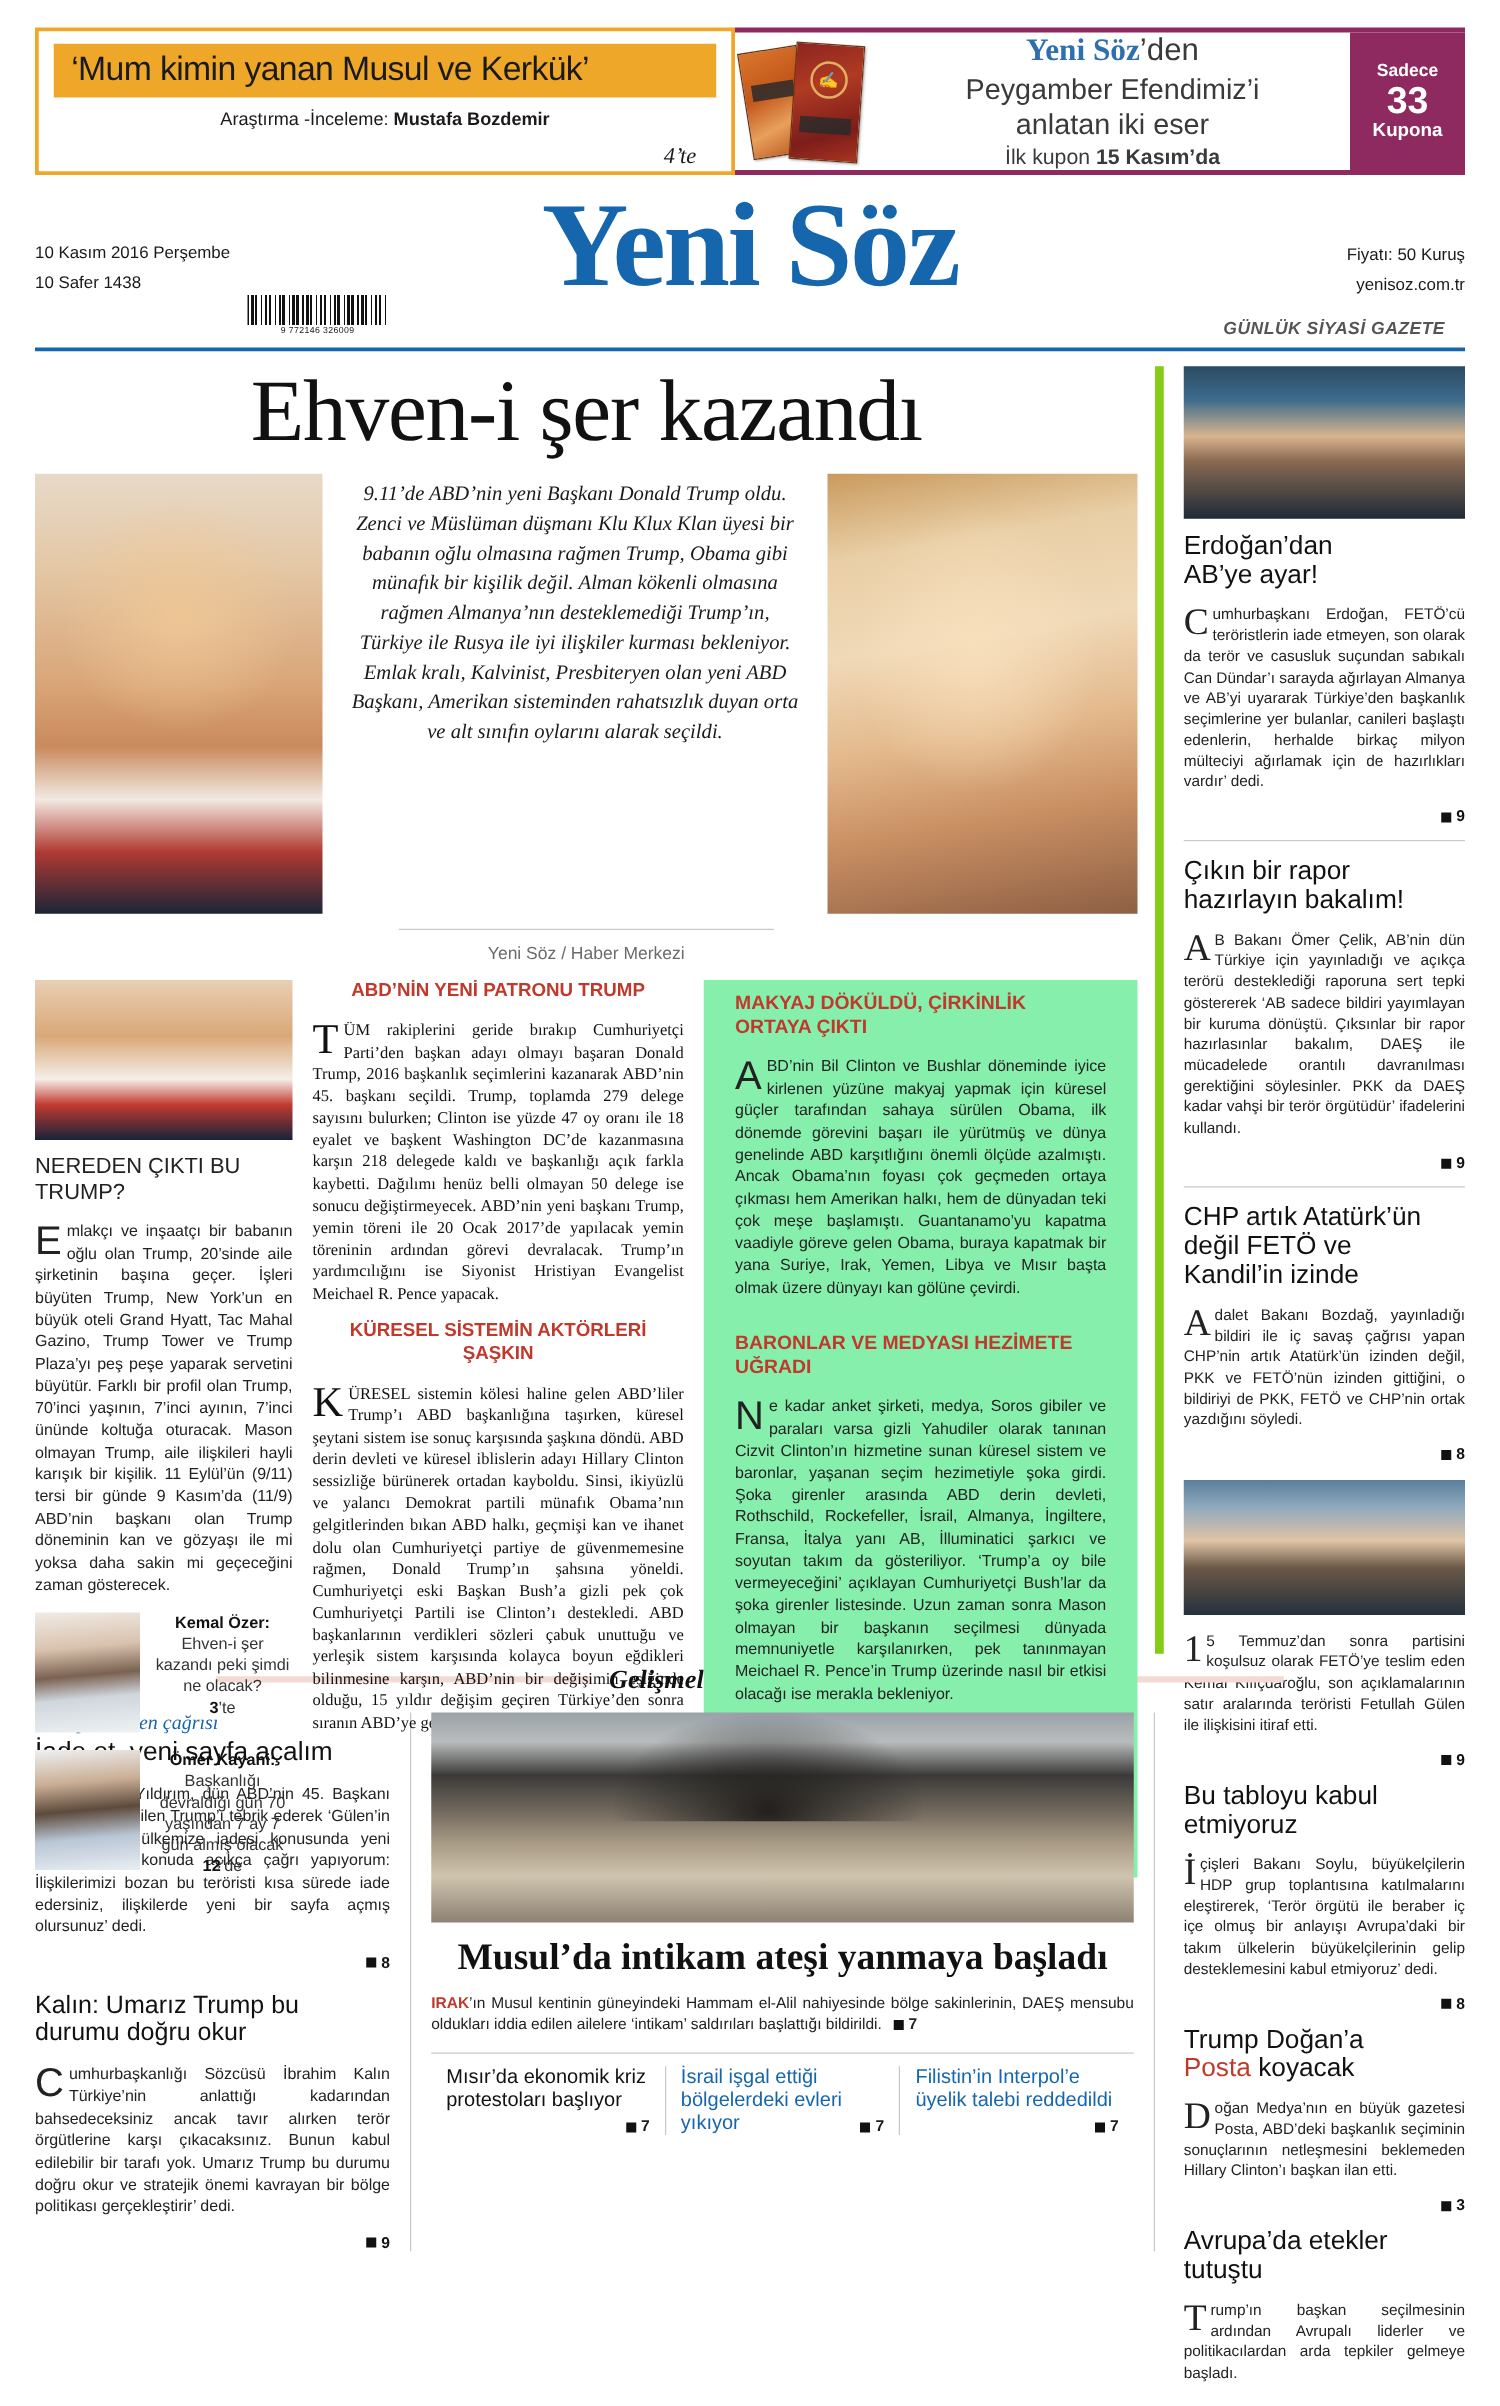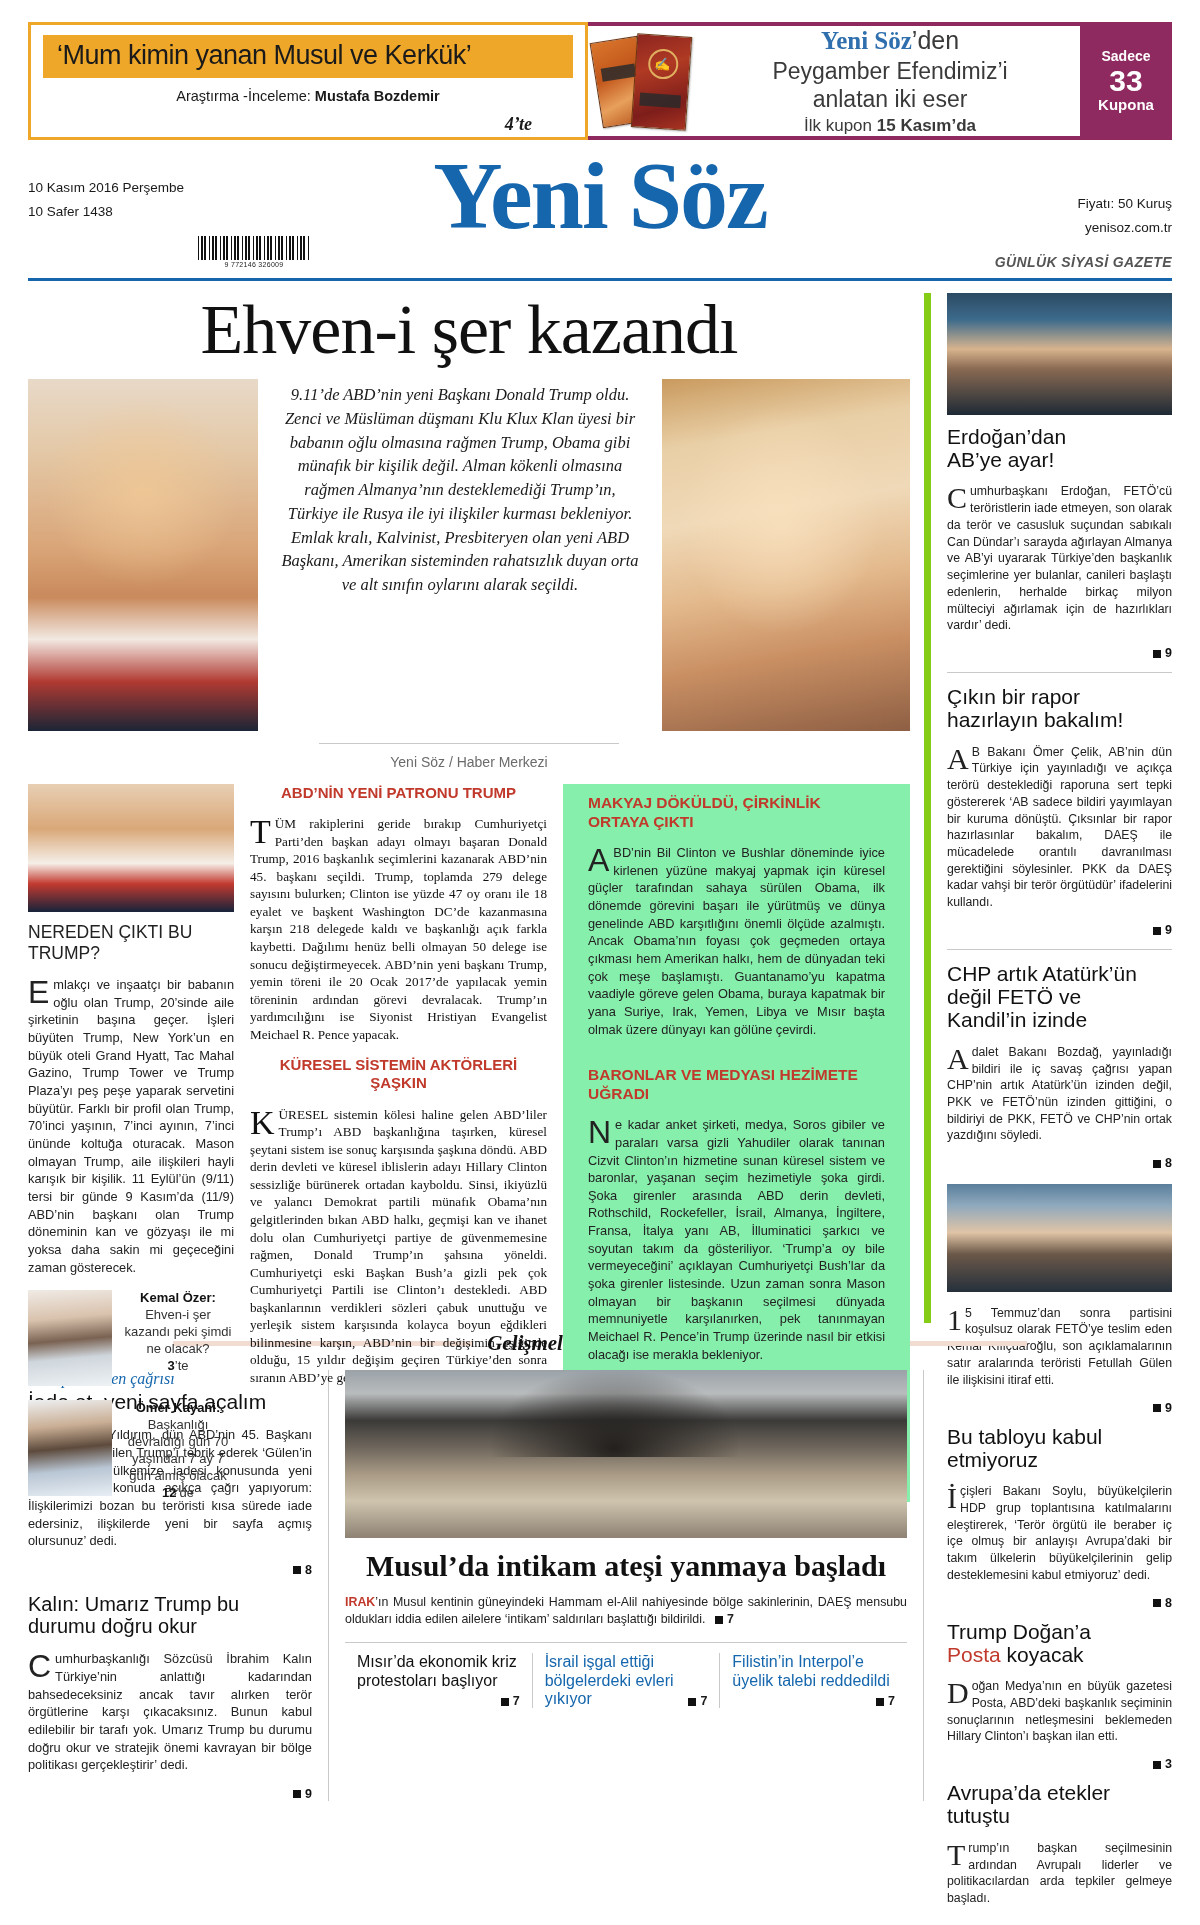--- a/index.html
+++ b/index.html
@@ -23,22 +23,22 @@
   }
   .promo-left-band {
     background:#efa729; color:#1a1a1a; font-size:27px; font-weight:400;
     letter-spacing:-0.5px; padding:5px 14px 7px 14px; white-space:nowrap;
   }
   .promo-left-sub {
     text-align:center; font-size:14.5px; margin-top:10px; color:#1a1a1a;
   }
   .promo-left-sub b { font-weight:700; }
   .promo-page {
-    position:absolute; right:53px; bottom:2px; font-size:18px;
-    font-style:italic; font-weight:700; font-family:"Liberation Serif", serif;
+    position:absolute; right:28px; bottom:2px; font-size:18px;
+    font-style:italic; font-weight:400; font-family:"Liberation Serif", serif;
   }
   .promo-right {
     flex:1; border-top:4px solid #8e2a5f; border-bottom:4px solid #8e2a5f;
     display:flex; align-items:center; gap:10px; padding-left:6px; position:relative;
   }
   .books { width:110px; height:100px; position:relative; flex:0 0 110px; }
   .book {
     position:absolute; border:1px solid #6b3412; box-shadow:1px 1px 2px rgba(0,0,0,.3);
   }
   .book1 {
@@ -69,21 +69,21 @@
     display:flex; flex-direction:column; justify-content:center;
     padding:6px 2px; line-height:1.1; align-self:stretch; margin:0;
   }
   .coupon .c1 { font-size:14px; font-weight:700; }
   .coupon .c2 { font-size:30px; font-weight:700; }
   .coupon .c3 { font-size:15px; font-weight:700; }
 
   
   .masthead { position:relative; height:128px; margin-top:6px; }
   .mast-date {
-    position:absolute; left:0; top:30px; font-size:13.5px; line-height:1.75; color:#1a1a1a;
+    position:absolute; left:0; top:44px; font-size:13.5px; line-height:1.75; color:#1a1a1a;
   }
   .mast-price {
     position:absolute; right:0; top:46px; font-size:13.5px; line-height:1.75;
     color:#1a1a1a; text-align:right;
   }
   .mast-logo {
     position:absolute; left:0; right:0; top:2px; text-align:center;
     font-family:"Liberation Serif", serif; font-weight:700;
     font-size:96px; color:#1566ad; letter-spacing:-2px; line-height:1;
   }
@@ -93,21 +93,21 @@
   }
   .barcode {
     position:absolute; left:170px; top:90px; width:112px; text-align:center;
   }
   .barcode .bars {
     height:24px;
     background:repeating-linear-gradient(90deg,#111 0 1px,#fff 1px 3px,#111 3px 5px,#fff 5px 6px,#111 6px 8px,#fff 8px 11px);
   }
   .barcode .num { font-size:7px; letter-spacing:.3px; color:#222; margin-top:1px; }
   .mast-gg {
-    position:absolute; right:0; top:108px; font-size:14px; font-weight:700;
+    position:absolute; right:16px; top:108px; font-size:14px; font-weight:700;
     font-style:italic; color:#555; letter-spacing:.4px;
   }
   .rule-blue { height:3px; background:#1566ad; margin-top:4px; }
 
   
   .main { display:flex; gap:0; margin-top:12px; height:1030px; }
   .main-left { flex:1; position:relative; padding-right:14px; }
   .main-right { flex:0 0 248px; padding-left:16px; border-left:7px solid #84cc16; }
 
   .headline {

